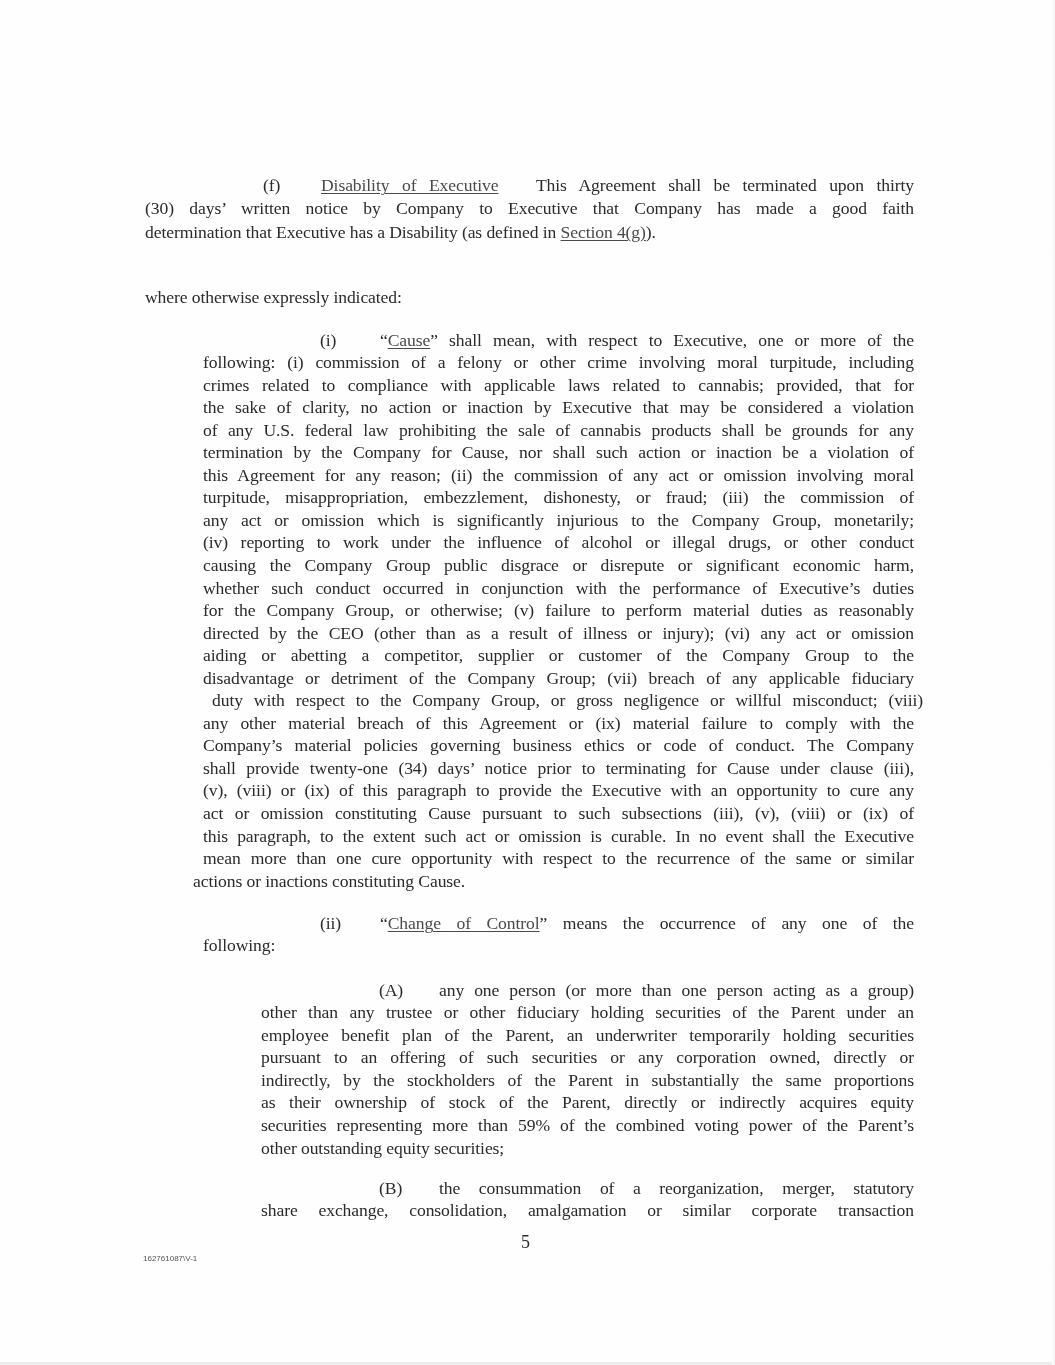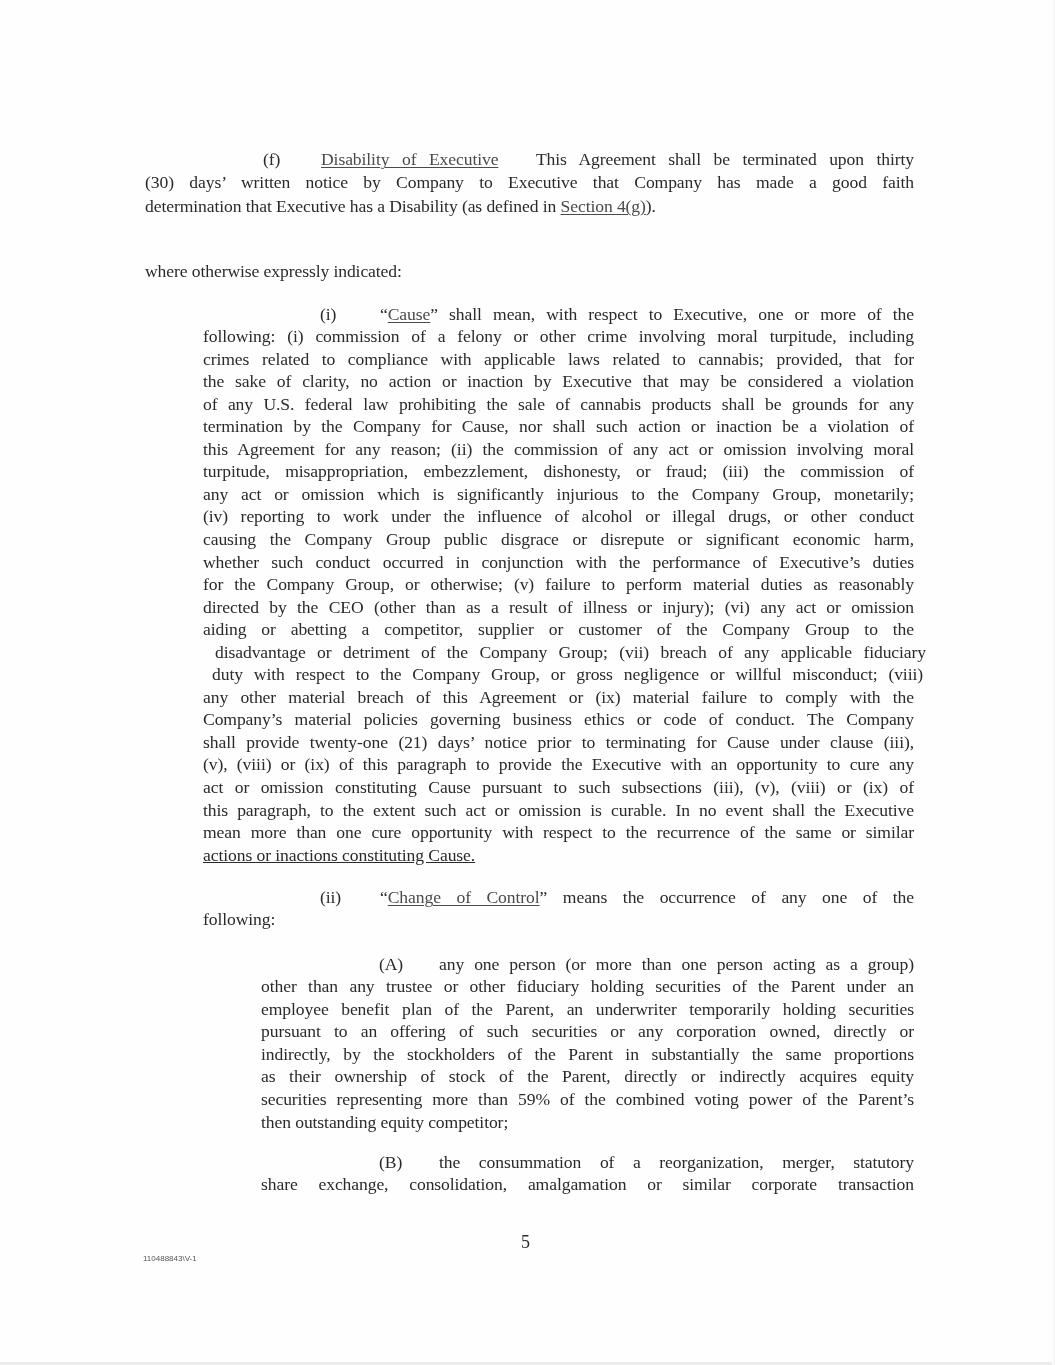--- a/index.html
+++ b/index.html
@@ -28,20 +28,21 @@
       right: 0; top: 0;
       width: 3px; height: 100%;
       background: linear-gradient(to right, #ffffff, #f1f1f1);
     }
     .line {
       position: absolute;
       font-size: 17.6px;
       line-height: 22px;
       white-space: nowrap;
       letter-spacing: -0.1px;
+      margin-top: 26px;
     }
     .j {
       text-align: justify;
       text-align-last: justify;
       white-space: normal;
     }
     .u {
       text-decoration: underline;
       text-underline-offset: 2px;
       text-decoration-thickness: 1px;
@@ -100,52 +101,52 @@
       <div class="line j" style="left: 203px; top: 415.2px; width: 711px;">termination by the Company for Cause, nor shall such action or inaction be a violation of</div>
       <div class="line j" style="left: 203px; top: 437.75px; width: 711px;">this Agreement for any reason; (ii) the commission of any act or omission involving moral</div>
       <div class="line j" style="left: 203px; top: 460.3px; width: 711px;">turpitude, misappropriation, embezzlement, dishonesty, or fraud; (iii) the commission of</div>
       <div class="line j" style="left: 203px; top: 482.85px; width: 711px;">any act or omission which is significantly injurious to the Company Group, monetarily;</div>
       <div class="line j" style="left: 203px; top: 505.4px; width: 711px;">(iv) reporting to work under the influence of alcohol or illegal drugs, or other conduct</div>
       <div class="line j" style="left: 203px; top: 527.95px; width: 711px;">causing the Company Group public disgrace or disrepute or significant economic harm,</div>
       <div class="line j" style="left: 203px; top: 550.5px; width: 711px;">whether such conduct occurred in conjunction with the performance of Executive’s duties</div>
       <div class="line j" style="left: 203px; top: 573.05px; width: 711px;">for the Company Group, or otherwise; (v) failure to perform material duties as reasonably</div>
       <div class="line j" style="left: 203px; top: 595.6px; width: 711px;">directed by the CEO (other than as a result of illness or injury); (vi) any act or omission</div>
       <div class="line j" style="left: 203px; top: 618.15px; width: 711px;">aiding or abetting a competitor, supplier or customer of the Company Group to the</div>
-      <div class="line j" style="left: 215px; top: 640.7px; width: 711px;">disadvantage or detriment of the Company Group; (vii) breach of any applicable fiduciary</div>
+      <div class="line j" style="left: 203px; top: 640.7px; width: 711px;">disadvantage or detriment of the Company Group; (vii) breach of any applicable fiduciary</div>
       <div class="line j" style="left: 212px; top: 663.25px; width: 711px;">duty with respect to the Company Group, or gross negligence or willful misconduct; (viii)</div>
       <div class="line j" style="left: 203px; top: 685.8px; width: 711px;">any other material breach of this Agreement or (ix) material failure to comply with the</div>
       <div class="line j" style="left: 203px; top: 708.35px; width: 711px;">Company’s material policies governing business ethics or code of conduct.  The Company</div>
-      <div class="line j" style="left: 203px; top: 730.9px; width: 711px;">shall provide twenty-one (21) days’ notice prior to terminating for Cause under clause (iii),</div>
+      <div class="line j" style="left: 203px; top: 730.9px; width: 711px;">shall provide twenty-one (34) days’ notice prior to terminating for Cause under clause (iii),</div>
       <div class="line j" style="left: 203px; top: 753.45px; width: 711px;">(v), (viii) or (ix) of this paragraph to provide the Executive with an opportunity to cure any</div>
       <div class="line j" style="left: 203px; top: 776px; width: 711px;">act or omission constituting Cause pursuant to such subsections (iii), (v), (viii) or (ix) of</div>
       <div class="line j" style="left: 203px; top: 798.55px; width: 711px;">this paragraph, to the extent such act or omission is curable. In no event shall the Executive</div>
       <div class="line j" style="left: 203px; top: 821.1px; width: 711px;">mean more than one cure opportunity with respect to the recurrence of the same or similar</div>
-      <div class="line" style="left: 203px; top: 843.65px; text-decoration: underline;">actions or inactions constituting Cause.</div>
+      <div class="line" style="left: 193px; top: 843.65px;">actions or inactions constituting Cause.</div>
     </div>
 
   <div class="line j" style="left:320px; top:886px; width:594px;">
     <span class="lbl" style="width:60px;">(ii)</span><span>“</span><span class="u">Change of Control</span><span>” means the occurrence of any one of the</span>
   </div>
   <div class="line" style="left:203px; top:908px;">following:</div>
 
   <div class="line j" style="left:379px; top:953px; width:535px;">
     <span class="lbl" style="width:60px;">(A)</span><span>any one person (or more than one person acting as a group)</span>
   </div>
   <div id="clause-a-body">
       <div class="line j" style="left: 261px; top: 975px; width: 653px;">other than any trustee or other fiduciary holding securities of the Parent under an</div>
       <div class="line j" style="left: 261px; top: 997.6px; width: 653px;">employee benefit plan of the Parent, an underwriter temporarily holding securities</div>
       <div class="line j" style="left: 261px; top: 1020.2px; width: 653px;">pursuant to an offering of such securities or any corporation owned, directly or</div>
       <div class="line j" style="left: 261px; top: 1042.8px; width: 653px;">indirectly, by the stockholders of the Parent in substantially the same proportions</div>
       <div class="line j" style="left: 261px; top: 1065.4px; width: 653px;">as their ownership of stock of the Parent, directly or indirectly acquires equity</div>
       <div class="line j" style="left: 261px; top: 1088px; width: 653px;">securities representing more than 59% of the combined voting power of the Parent’s</div>
-      <div class="line" style="left: 261px; top: 1110.6px;">then outstanding equity competitor;</div>
+      <div class="line" style="left: 261px; top: 1110.6px;">other outstanding equity securities;</div>
     </div>
 
   <div class="line j" style="left:261px; top:1173px; width:653px;">share exchange, consolidation, amalgamation or similar corporate transaction</div>
   <div class="line j" style="left:379px; top:1151px; width:535px;">
     <span class="lbl" style="width:60px;">(B)</span><span>the consummation of a reorganization, merger, statutory</span>
   </div>
 
   <div class="page-number">5</div>
-  <div class="doc-id">110488843\V-1</div>
+  <div class="doc-id">162761087\V-1</div>
 
   <div class="scan-edge"></div>
 </div>
 
 </body></html>

